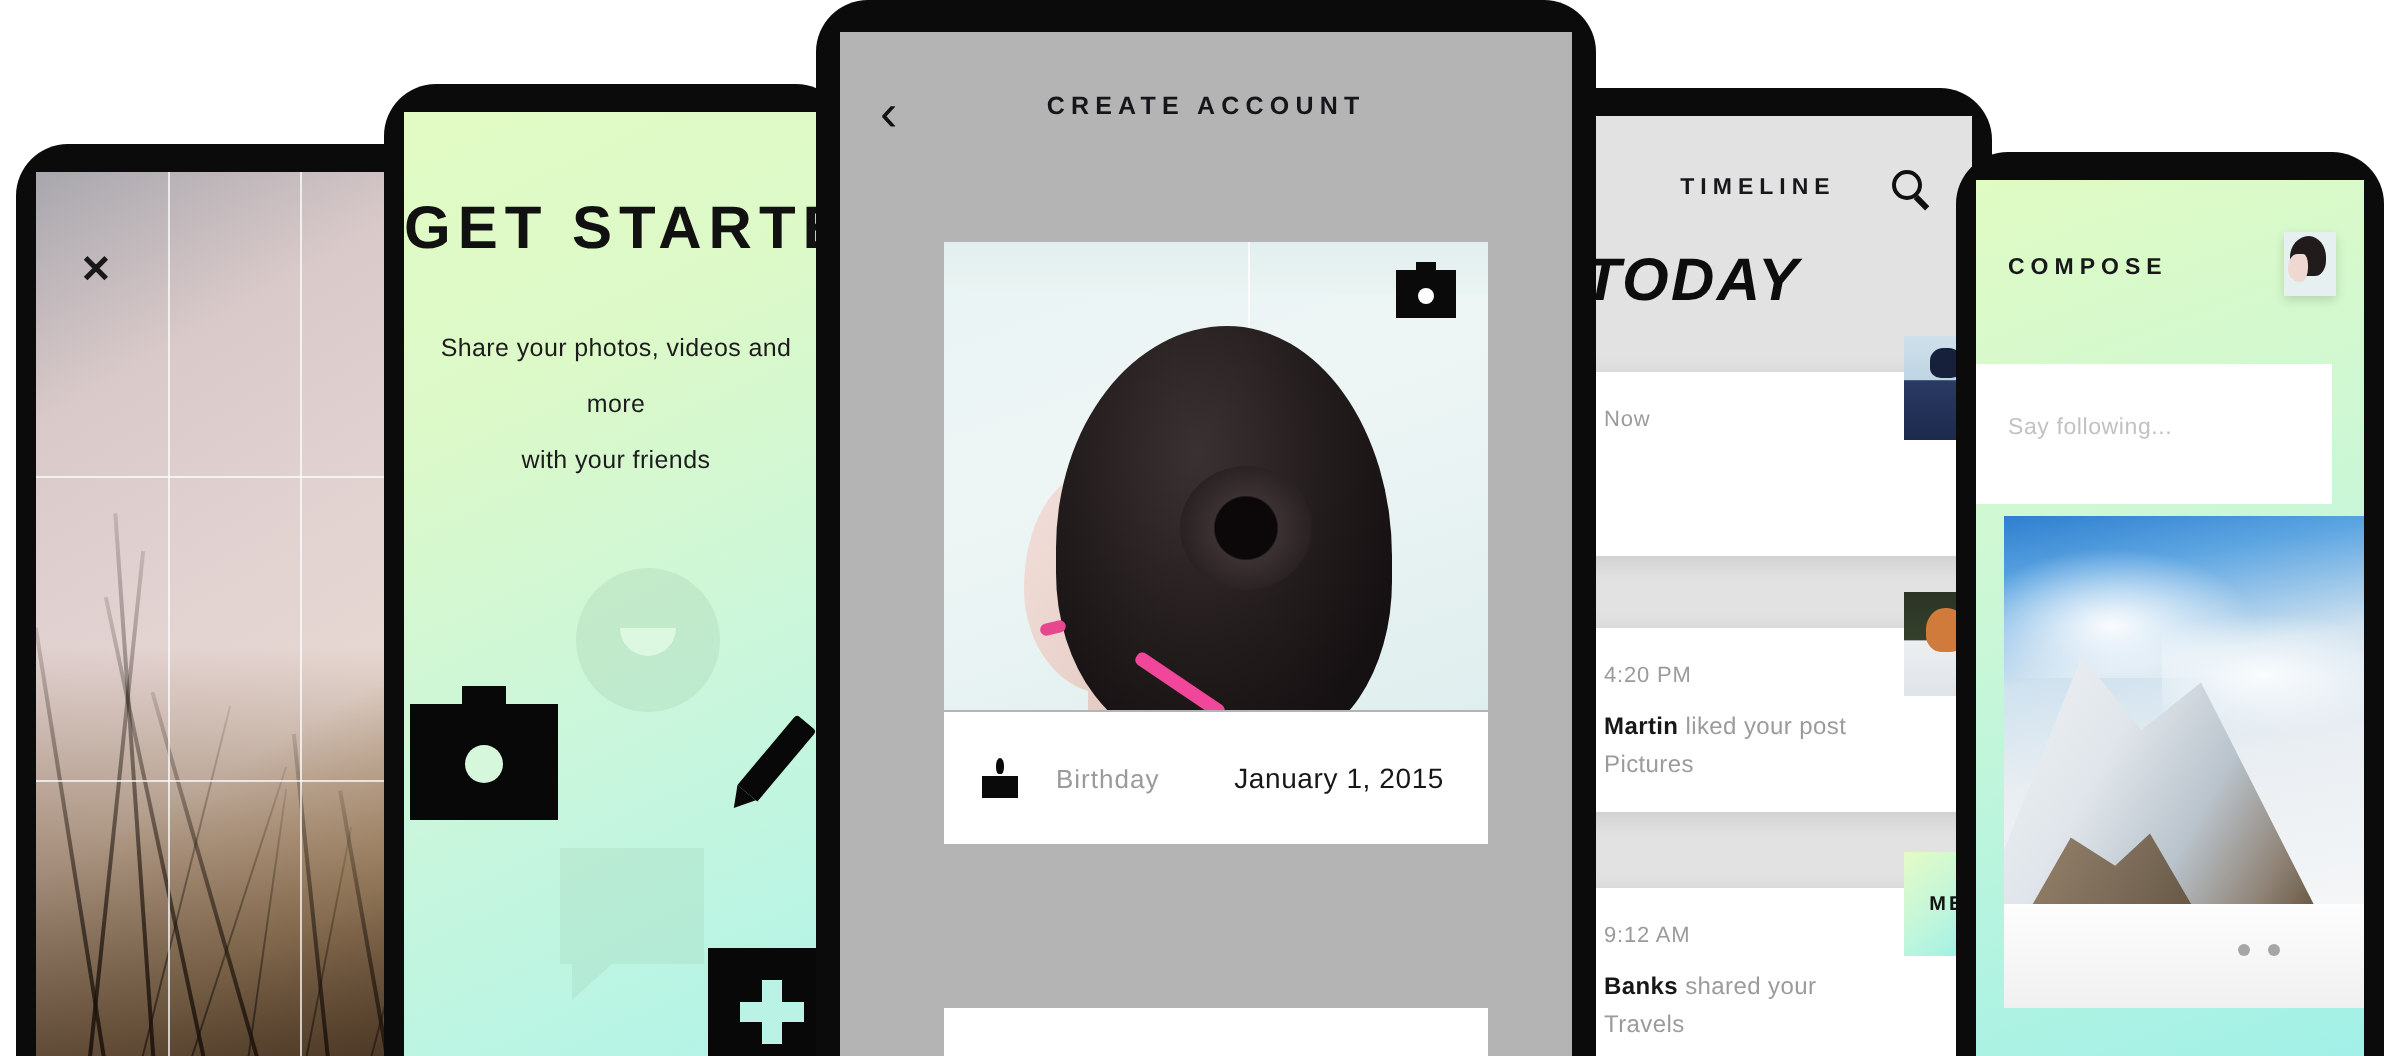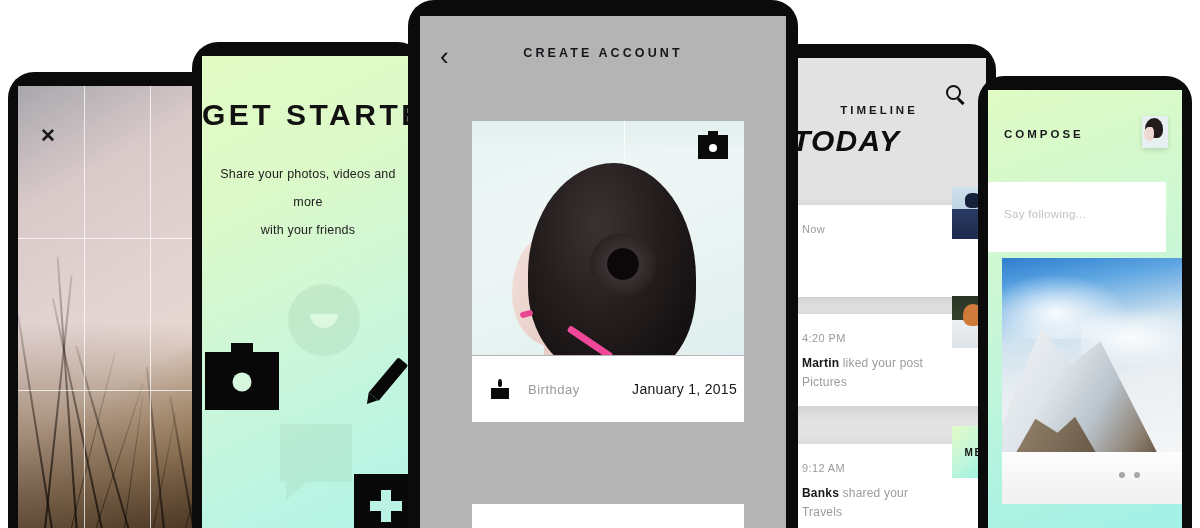--- a/index.html
+++ b/index.html
@@ -182,41 +182,41 @@
     background:#fff; display:flex; align-items:center;
   }
   .frow.raised {
     left:26px; width:324px; height:82px;
     box-shadow: 0 10px 26px rgba(0,0,0,0.22), 0 2px 6px rgba(0,0,0,0.10);
     z-index:3;
   }
   .frow .ficon { width:56px; display:flex; justify-content:center; align-items:center; }
   .frow.raised .ficon { width:62px; }
   .frow .flabel { font-size:13px; color:#9a9a9a; letter-spacing:.5px; }
-  .frow .fvalue { margin-left:auto; padding-right:7px; font-size:14px; color:#171717; letter-spacing:.3px; }
+  .frow .fvalue { margin-left:auto; padding-right:22px; font-size:14px; color:#171717; letter-spacing:.3px; }
   .seg { display:flex; margin-left:auto; padding-right:26px; gap:20px; align-items:center; }
   .seg span { font-size:14px; letter-spacing:.3px; }
   .seg .opt-off { color:#8e8e8e; }
   .seg .opt-on { color:#111; font-weight:700; }
 
   .ic-cake { position:relative; width:18px; height:20px; }
   .ic-cake::before{ content:""; position:absolute; left:0; bottom:0; width:18px; height:11px; background:#0a0a0a; }
   .ic-cake::after{ content:""; position:absolute; left:7px; bottom:12px; width:4px; height:8px;
       background:#0a0a0a; border-radius:50% 50% 40% 40%; }
   .ic-gender { position:relative; width:20px; height:22px; }
   .ic-gender::before{ content:""; position:absolute; left:0; top:0;
       border-left:9px solid #0a0a0a; border-bottom:9px solid transparent; }
   .ic-gender::after{ content:""; position:absolute; right:0; bottom:0;
       border-left:7px solid transparent; border-right:7px solid transparent; border-bottom:10px solid #0a0a0a; }
 
   
   #phone-timeline { left: 762px; top: 44px; width: 234px; height: 498px; }
   .tl-bg { position:absolute; inset:0; background:#e2e2e2; }
   .tl-head { position:absolute; left:0; right:0; top:26px; height:30px; }
-  .tl-title { position:absolute; left:0; right:0; top:20px; text-align:center;
+  .tl-title { position:absolute; left:0; right:0; top:4px; text-align:center;
      font-size:11.5px; font-weight:700; letter-spacing:3px; color:#18181a; }
   .tl-search { position:absolute; right:18px; top:1px; width:22px; height:22px; }
   .tl-search .ring { position:absolute; left:0; top:0; width:15px; height:15px;
      border:2.6px solid #101010; border-radius:50%; }
   .tl-search .stem { position:absolute; left:12px; top:12px; width:8px; height:2.8px;
      background:#101010; transform:rotate(45deg); transform-origin:left center; }
   .tl-today { position:absolute; left:20px; top:66px; font-size:30px; font-weight:700;
      letter-spacing:1.2px; color:#0d0d0d;font-style:italic; }
   .tl-card {
     position:absolute; left:14px; width:204px; background:#fff;
@@ -330,21 +330,21 @@
       <div class="tl-head">
         <div class="tl-title">TIMELINE</div>
         <div class="tl-search">
           <span class="ring"></span>
             <span class="stem"></span>
         </div>
       </div>
 
       <div class="tl-today">TODAY</div>
 
-      <div class="tl-card" style="top:128px; height:92px;margin-top:19px;">
+      <div class="tl-card" style="top:128px; height:92px;">
         <div class="tl-time">Now</div>
         <div class="tl-avatar av-hoodie"></div>
       </div>
 
       <div class="tl-card" style="top:256px; height:92px;">
         <div class="tl-time">4:20 PM</div>
         <div class="tl-text">
           <b>Martin</b>
           <span>liked your post</span><br>
           <span>Pictures</span>

